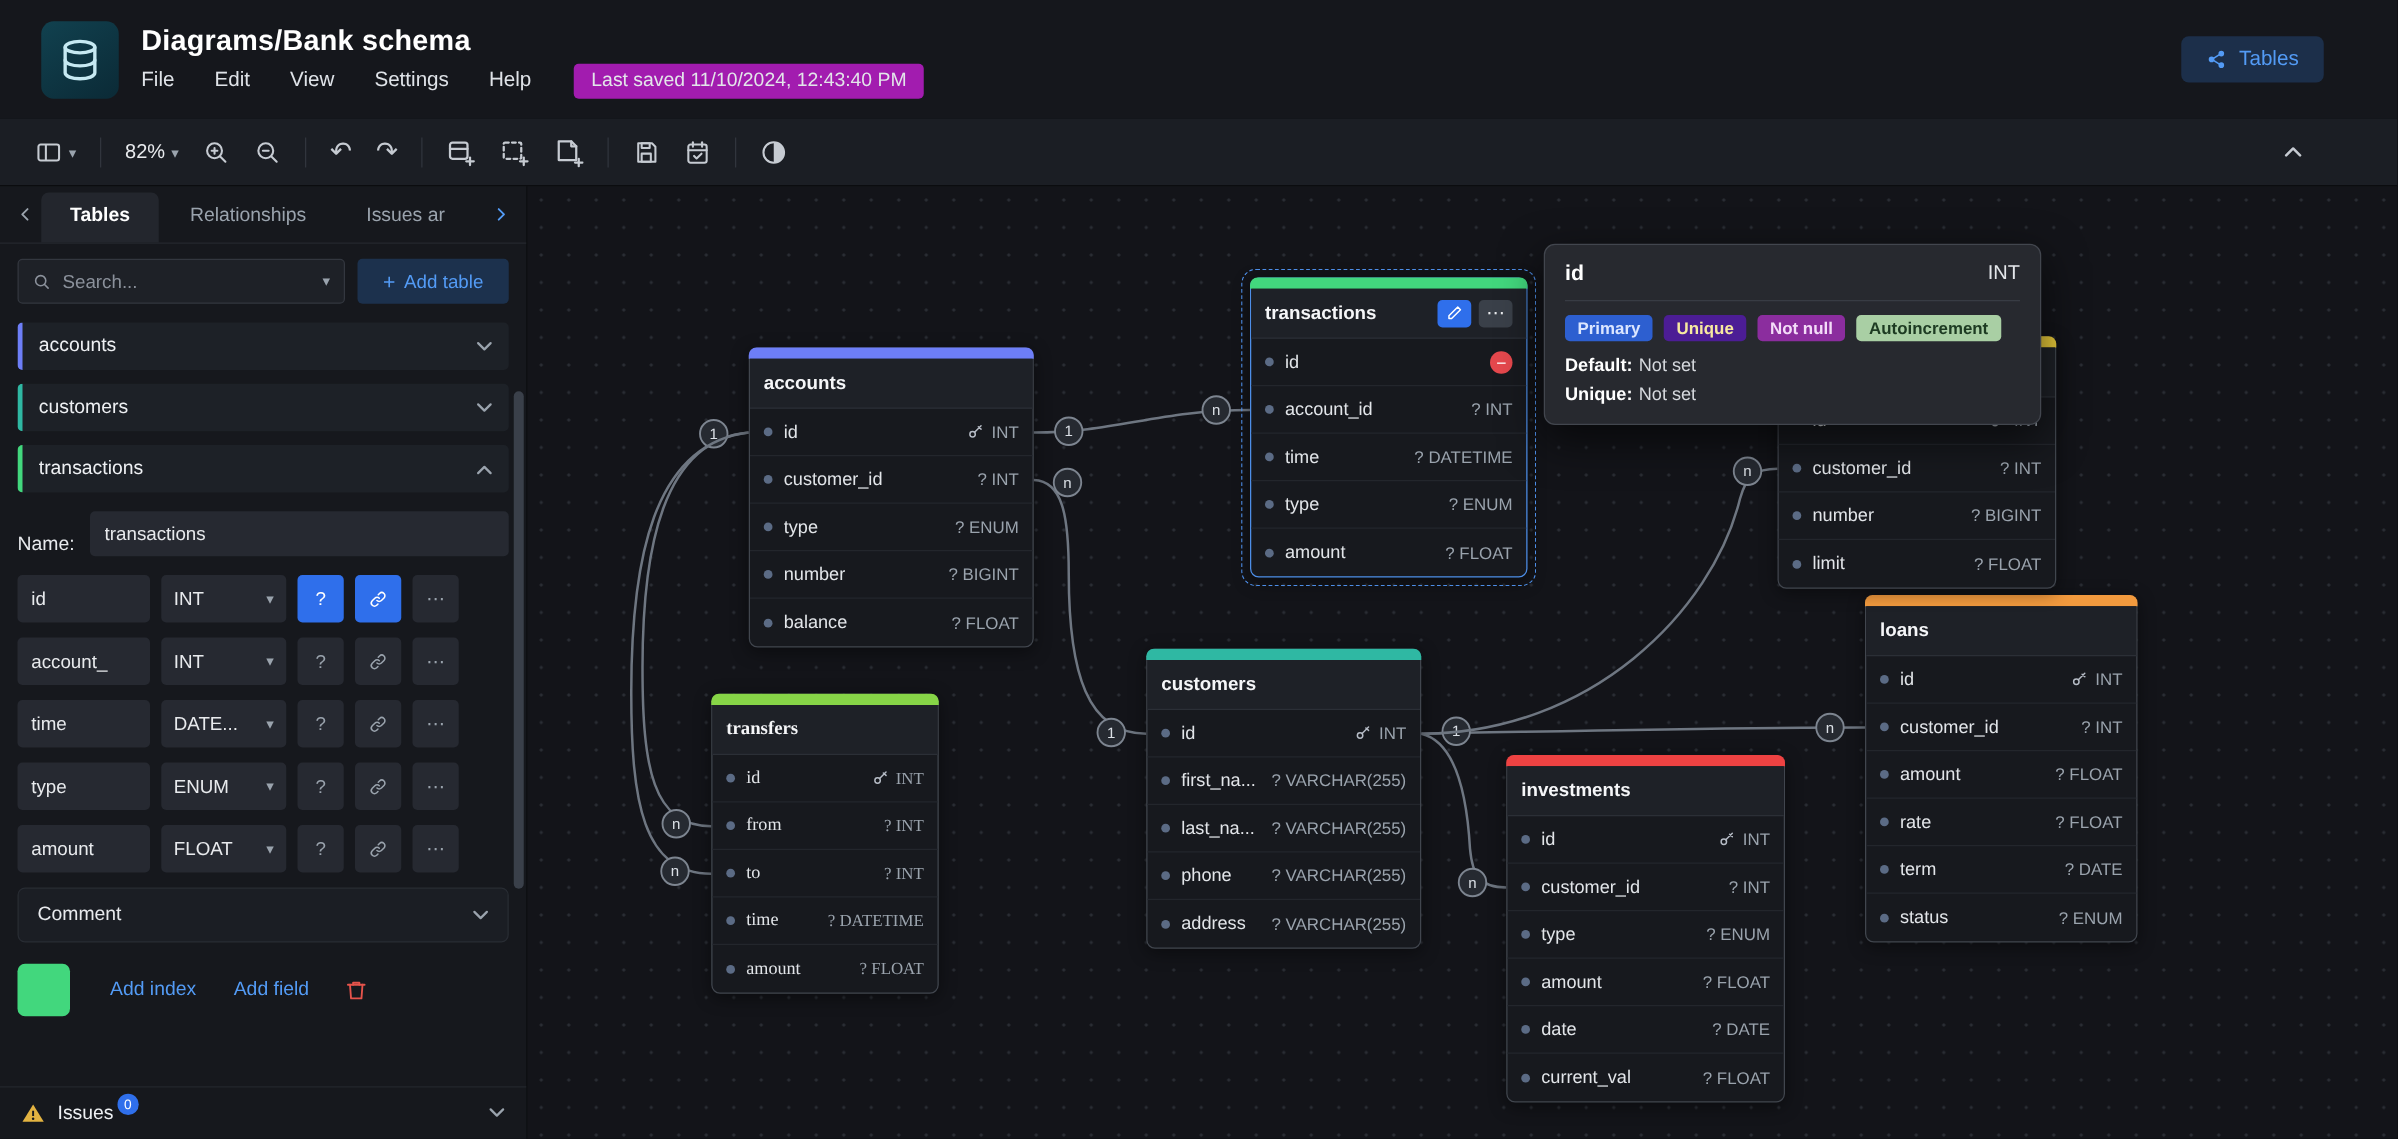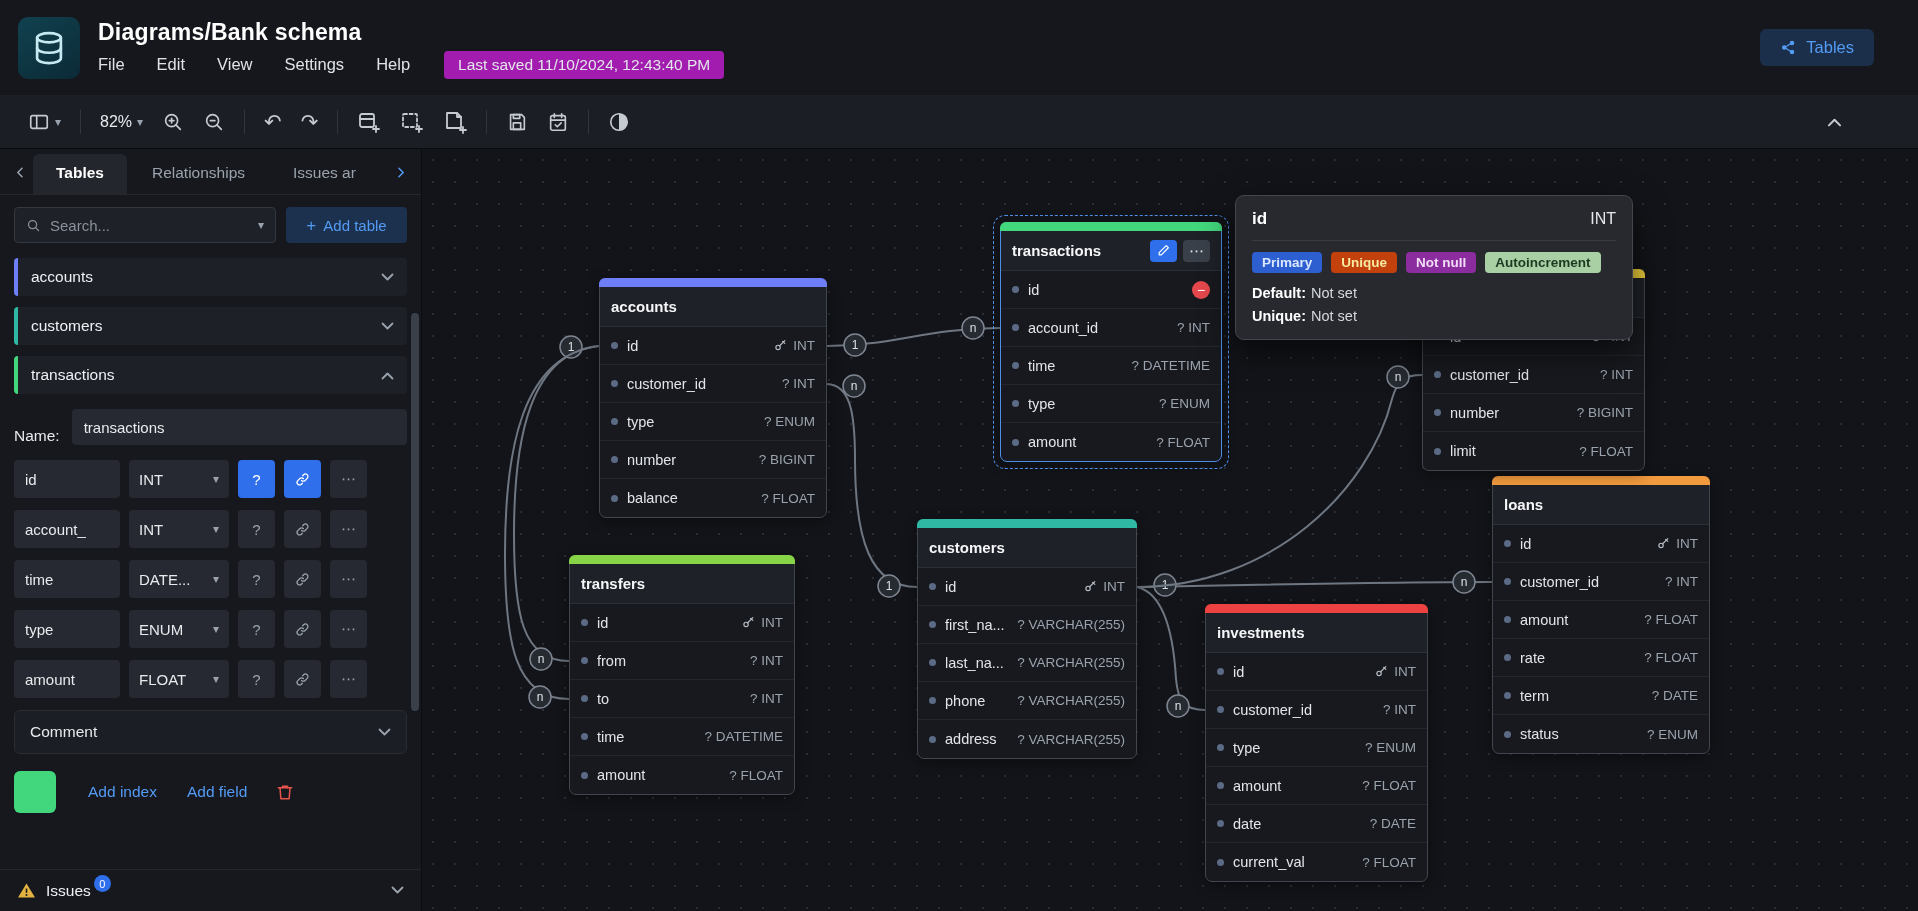--- a/index.html
+++ b/index.html
@@ -1,21 +1,21 @@
 <!DOCTYPE html>
 <html><head>
 <meta charset="utf-8">
 <style>
   *{box-sizing:border-box;margin:0;padding:0}
   html,body{width:1918px;height:911px;overflow:hidden;background:#0e0f12;
     font-family:"Liberation Sans", sans-serif;}
   .app{width:1918px;height:911px;display:flex;flex-direction:column;position:relative;color:#e8eaed}
 
   
-  header{height:95px;background:#15171c;display:flex;align-items:center;padding:0 18px;gap:18px;flex:none}
+  header{height:95px;background:#15171c;display:flex;align-items:center;padding:0 33px;gap:18px;flex:none}
   .logo{width:62px;height:62px;border-radius:10px;background:linear-gradient(145deg,#11414f,#0b2a36);
     display:flex;align-items:center;justify-content:center;flex:none}
   .title-block{display:flex;flex-direction:column;gap:5px;padding-top:2px}
   .app-title{font-size:23px;font-weight:700;color:#fff;letter-spacing:.2px}
   .menubar{display:flex;align-items:center;gap:32px;font-size:16.5px;color:#dfe3e8}
   .menu-item{cursor:pointer}
   .last-saved{background:#a21caf;border-radius:4px;padding:5px 14px;font-size:15.5px;color:#e3e6ea;margin-left:2px}
   .share-btn{margin-left:auto;margin-right:26px;display:flex;align-items:center;gap:9px;background:#1c2f4a;
     border:none;border-radius:6px;color:#539bf5;font-size:16.5px;padding:9px 20px;cursor:pointer;font-family:inherit}
 
@@ -592,21 +592,21 @@
             </span>
           </div>
           <div class="frow">
             <span class="dot"></span>
             <span class="fname">address</span>
             <span class="ftype">
               <span>? VARCHAR(255)</span>
             </span>
           </div>
         </div>
-        <div class="dtable" style="left: 147px; top: 406px; width: 226px;">
+        <div class="dtable" style="left: 147px; top: 406px; width: 182px; font-family: Liberation Serif, serif;">
           <div class="strip" style="background:#87d547"></div>
           <div class="ttitle">
             <span>transfers</span>
           </div>
           <div class="frow">
             <span class="dot"></span>
             <span class="fname">id</span>
             <span class="ftype">
               <svg width="13" height="13" viewBox="0 0 24 24" fill="none" stroke="#b6bcc6" stroke-width="2.2" stroke-linecap="round">
                 <circle cx="7.5" cy="15.5" r="4"></circle>
@@ -786,21 +786,21 @@
             </span>
           </div>
         </div>
         <div class="tooltip">
         <div class="tt-head">
           <span class="tt-field">id</span>
           <span class="tt-type">INT</span>
         </div>
         <div class="tt-badges" id="tt-badges">
             <span class="tt-badge" style="background: rgb(45, 95, 208); color: rgb(219, 230, 255);">Primary</span>
-            <span class="tt-badge" style="background: #c2410c; color: rgb(247, 233, 160);">Unique</span>
+            <span class="tt-badge" style="background: #4c1d95; color: rgb(247, 233, 160);">Unique</span>
             <span class="tt-badge" style="background: rgb(139, 45, 158); color: rgb(243, 220, 248);">Not null</span>
             <span class="tt-badge" style="background: rgb(169, 207, 164); color: rgb(29, 59, 34);">Autoincrement</span>
           </div>
         <div class="tt-line">
           <b>Default:</b><span>Not set</span>
         </div>
         <div class="tt-line">
           <b>Unique:</b><span>Not set</span>
         </div>
       </div>

